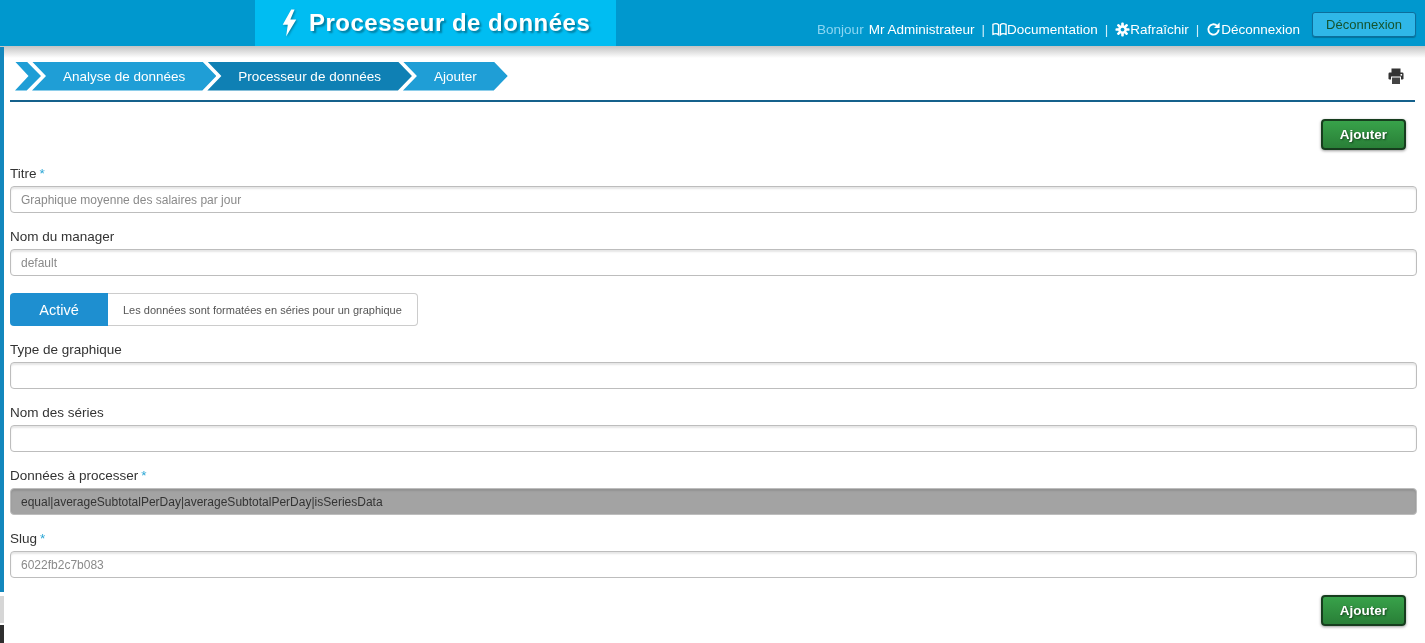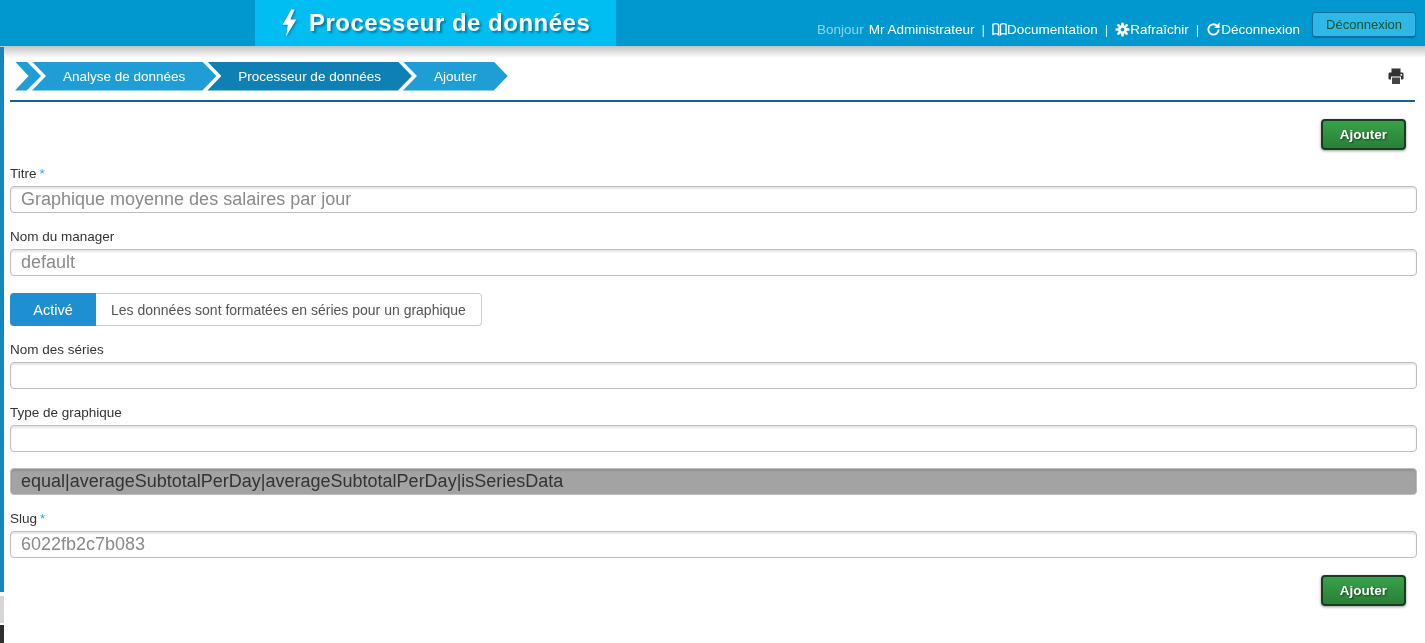--- a/index.html
+++ b/index.html
@@ -128,49 +128,49 @@
     color:#333333;
     margin-bottom:5px;
   }
   .req { color:#2AA6D5; margin-left:3px; }
   .text-input {
     width:100%;
     height:27px;
     border:1px solid #BDBDBD;
     border-radius:4px;
     padding:0 10px;
-    font-size:18px;
+    font-size:12px;
     font-family:"Liberation Sans", sans-serif;
     color:#8A8A8A;
     background:#ffffff;
     box-shadow:inset 0 2px 2px rgba(0,0,0,.10);
     outline:none;
   }
   .text-input.data-input {
     background:#a3a3a3;
     color:#333333;
   }
 
   .toggle-row { margin-top:17px; display:inline-flex; height:33px; }
   .toggle-on {
     background:#1E8FD0;
     color:#ffffff;
     font-size:14.5px;
-    width:86px;
+    width:98px;
     display:flex; align-items:center; justify-content:center;
     border-radius:4px 0 0 4px;
     cursor:pointer;
   }
   .toggle-desc {
     border:1px solid #CCCCCC;
     border-left:none;
     border-radius:0 4px 4px 0;
     background:#ffffff;
     color:#555555;
-    font-size:14px;
+    font-size:11px;
     display:flex; align-items:center;
     padding:0 15px;
     cursor:pointer;
     white-space:nowrap;
   }
 
   
   .strip { position:absolute; left:0; width:4px; z-index:3; }
   .strip-blue { top:47px; height:545px; background:#1287BD; }
   .strip-gray { top:596px; height:27px; background:#D6D6D6; }
@@ -261,30 +261,33 @@
     <label class="field-label">Nom du manager</label>
     <input class="text-input" type="text" value="default" style="">
   </div>
 
   <div class="toggle-row">
     <span class="toggle-on">Activé</span>
     <span class="toggle-desc">Les données sont formatées en séries pour un graphique</span>
   </div>
 
   <div class="field">
+    <label class="field-label">Type de graphique</label>
+    <input class="text-input" type="text" value="" style="">
+  </div>
+
+  <div class="field">
     <label class="field-label">Nom des séries</label>
     <input class="text-input" type="text" value="" style="">
   </div>
 
   <div class="field">
-    <label class="field-label">Type de graphique</label>
-    <input class="text-input" type="text" value="" style="">
-  </div>
-
-  <div class="field">
+    <label class="field-label">
+      <span>Données à processer</span><span class="req">*</span>
+    </label>
     <input class="text-input data-input" type="text" value="equal|averageSubtotalPerDay|averageSubtotalPerDay|isSeriesData" style="">
   </div>
 
   <div class="field">
     <label class="field-label">
       <span>Slug</span><span class="req">*</span>
     </label>
     <input class="text-input" type="text" value="6022fb2c7b083" style="">
   </div>
 

